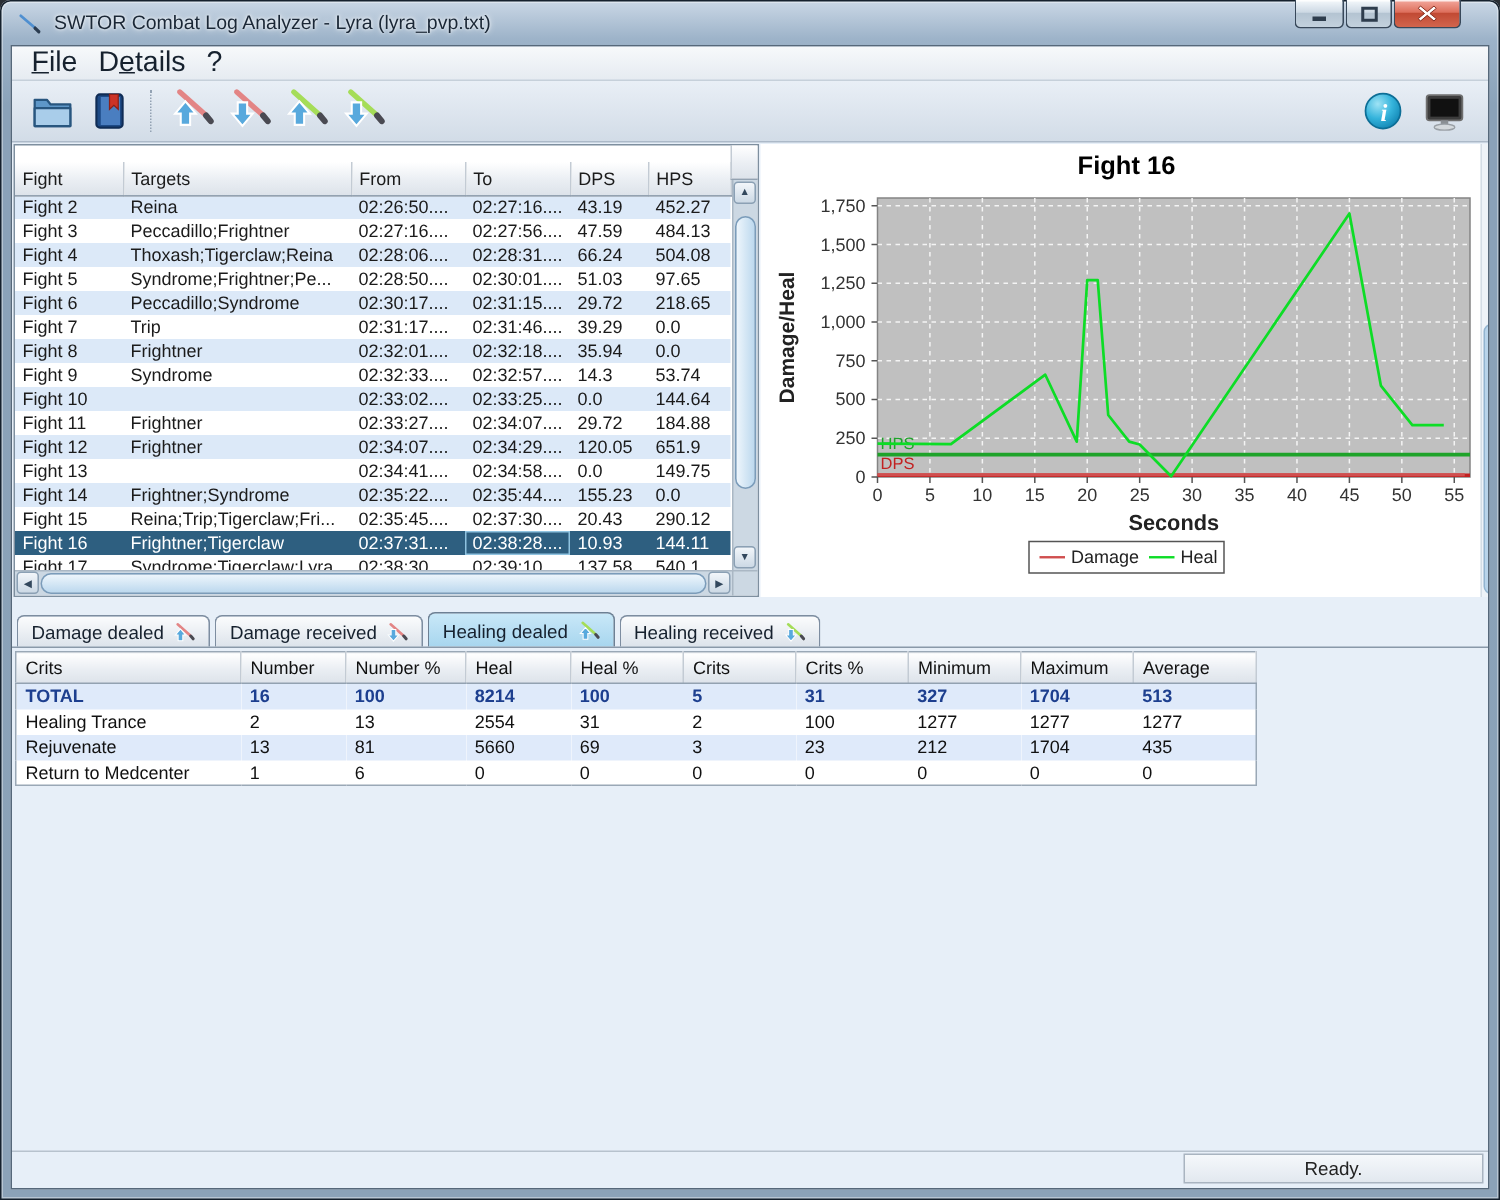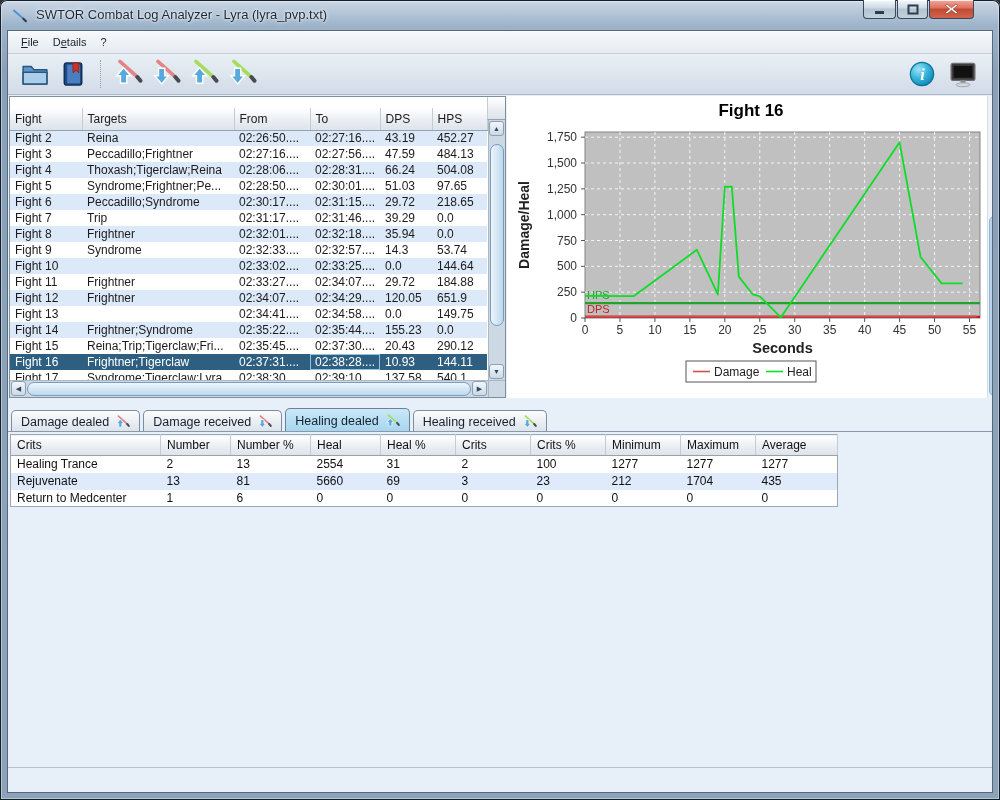--- a/index.html
+++ b/index.html
@@ -38,21 +38,21 @@
   }
   
   .client {
     position:absolute; left:7px; right:7px; top:30px; bottom:7px;
     background:#e7eff8; border:1px solid #56687a; overflow:hidden;
   }
   .menubar {
     position:absolute; top:0; left:0; right:0; height:23px;
     background:linear-gradient(#f7f9fb,#e6ebf1);
     border-bottom:1px solid #c6d0da;
-    display:flex; align-items:center; padding-left:6px; font-size:11px; color:#16212e;
+    display:flex; align-items:center; padding-left:6px; font-size:19px; color:#16212e;
   }
   .menu-item { padding:2px 7px; }
   .toolbar {
     position:absolute; top:23px; left:0; right:0; height:41px;
     background:linear-gradient(#e9eff6,#d2dce7);
     border-bottom:1px solid #acb9c8;
     display:flex; align-items:center; padding:0 9px; gap:2px;
   }
   .tbtn { width:36px; height:33px; display:flex; align-items:center; justify-content:center; }
   .tsep { width:0; height:28px; border-left:1px dotted #93a2b3; margin:0 7px; }
@@ -550,20 +550,32 @@
               <th>Heal</th>
               <th>Heal %</th>
               <th>Crits</th>
               <th>Crits %</th>
               <th>Minimum</th>
               <th>Maximum</th>
               <th>Average</th>
             </tr>
           </thead>
         <tbody>
+            <tr class="alt total">
+              <td>TOTAL</td>
+              <td>16</td>
+              <td>100</td>
+              <td>8214</td>
+              <td>100</td>
+              <td>5</td>
+              <td>31</td>
+              <td>327</td>
+              <td>1704</td>
+              <td>513</td>
+            </tr>
             <tr>
               <td>Healing Trance</td>
               <td>2</td>
               <td>13</td>
               <td>2554</td>
               <td>31</td>
               <td>2</td>
               <td>100</td>
               <td>1277</td>
               <td>1277</td>
@@ -590,15 +602,18 @@
               <td>0</td>
               <td>0</td>
               <td>0</td>
               <td>0</td>
               <td>0</td>
             </tr>
           </tbody>
       </table>
     </div>
 
+    <div class="statusbar">
+      <div class="ready-box">Ready.</div>
+    </div>
 
   </div>
 </div>
 
 </body></html>

